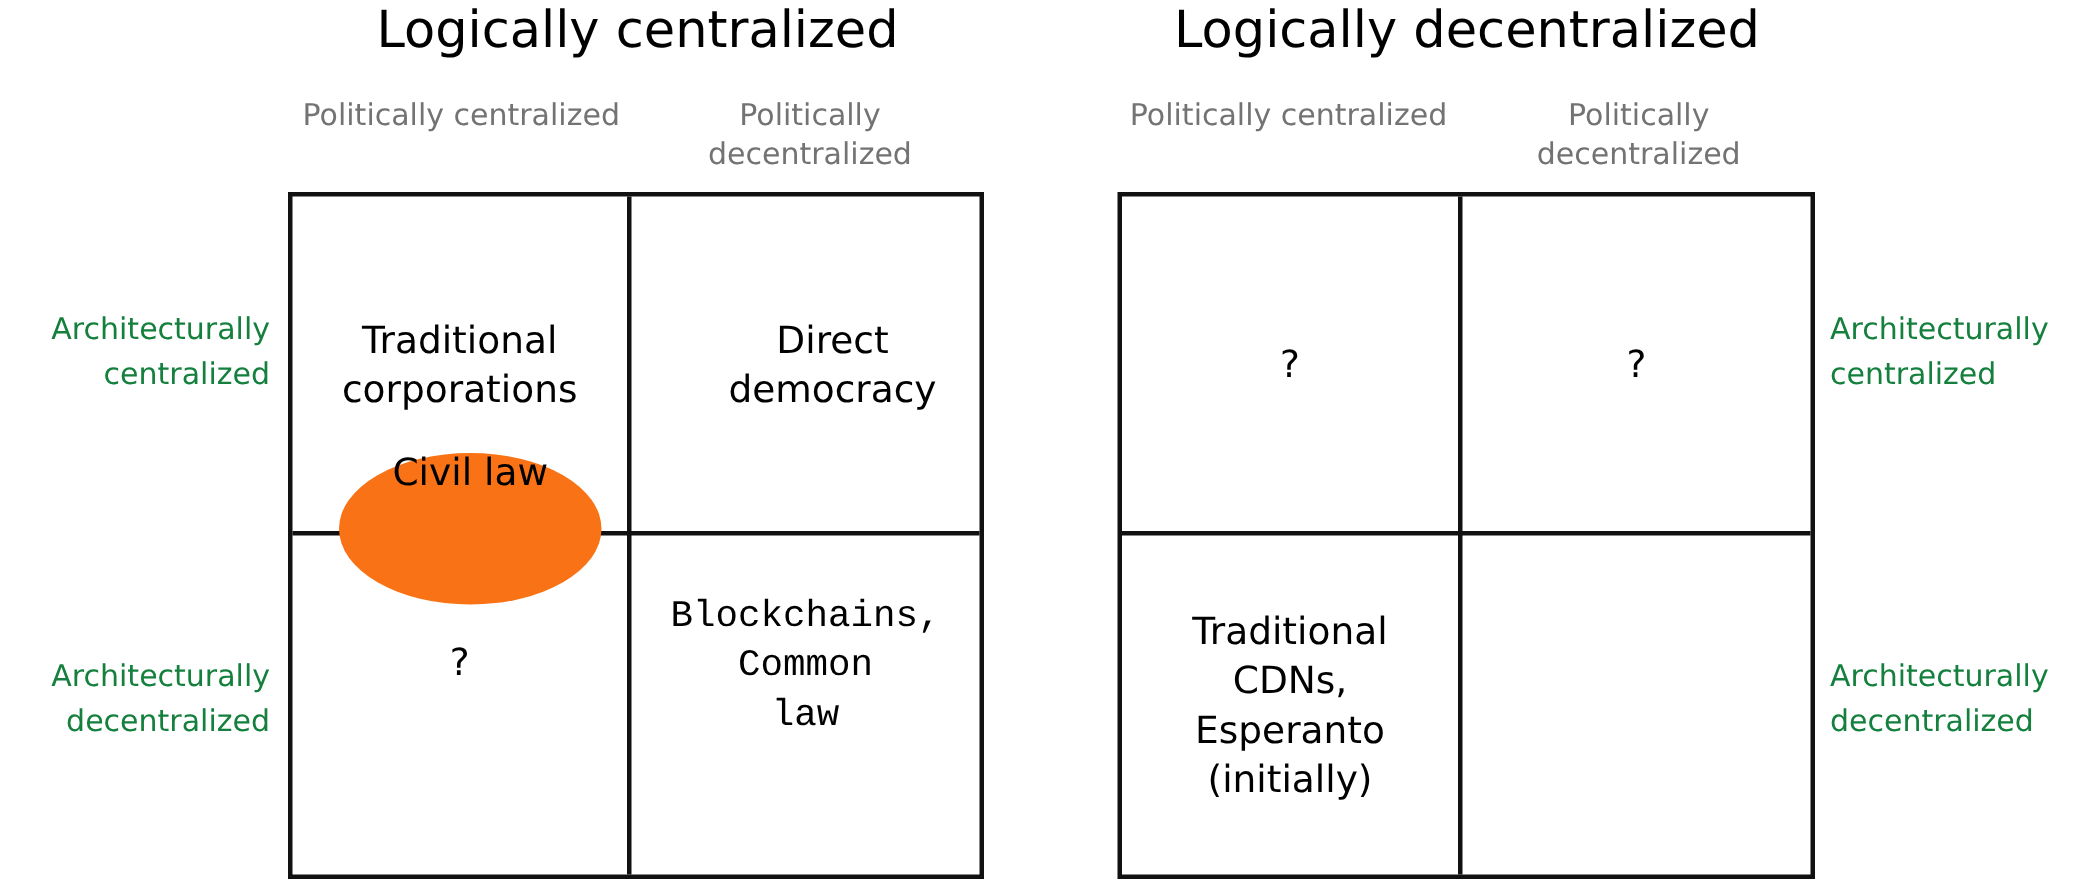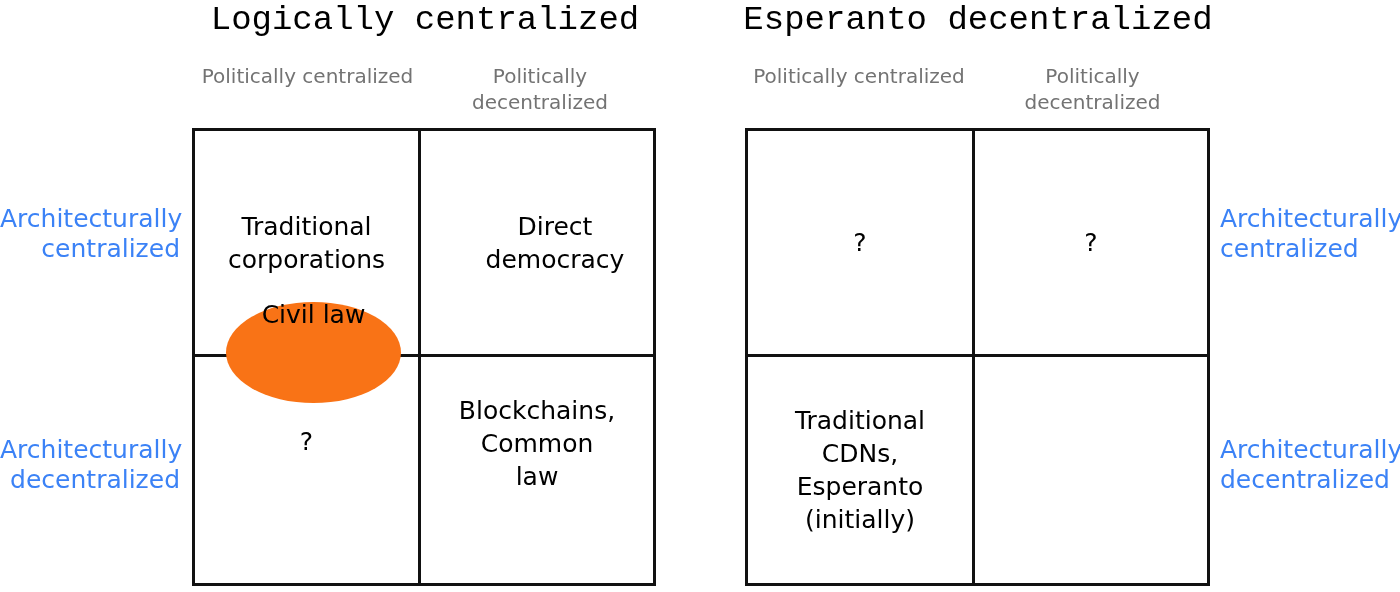--- a/index.html
+++ b/index.html
@@ -19,36 +19,35 @@
 
   .abs { position: absolute; }
 
   
   .quadrant-title {
     font-size: 34px;
     line-height: 40px;
     text-align: center;
     white-space: nowrap;
     color: #000;
-    font-family: Liberation Mono, monospace;
   }
 
   
   .col-header {
     font-size: 20px;
     line-height: 26px;
     text-align: center;
     color: #737373;
   }
 
   
   .row-label {
-    font-size: 25px;
+    font-size: 20px;
     line-height: 30px;
-    color: #3b82f6;
+    color: #15803d;
   }
   .row-label.right-align { text-align: right; }
   .row-label.left-align  { text-align: left; }
 
   
   .matrix {
     position: absolute;
     border: 3px solid #111111;
     box-sizing: border-box;
     background: #ffffff;
@@ -133,32 +132,32 @@
 
   <div class="cell v-center" style="left:226px; top:0px; width:268px; height:223px;">
     <span class="cell-text">Direct
 democracy</span>
   </div>
 
   <div class="cell v-upper" style="left:0px; top:226px; width:223px; height:226px; padding-top:68px;">
     <span class="cell-text">?</span>
   </div>
 
-  <div class="cell v-upper" style="left:226px; top:226px; width:232px; height:226px; padding-top:37px;">
+  <div class="cell v-upper" style="left:226px; top:226px; width:232px; height:226px; padding-top:37px;font-family:Liberation Mono, monospace;">
     <span class="cell-text">Blockchains,
 Common
 law</span>
   </div>
 </div>
 
 <div class="ellipse" style="left:226px; top:302px; width:175px; height:101px;">
   <span class="ellipse-text">Civil law</span>
 </div>
 
-<div class="abs quadrant-title" style="left:723px; top:0px; width:510px;">Esperanto decentralized</div>
+<div class="abs quadrant-title" style="left:723px; top:0px; width:510px;">Logically decentralized</div>
 
 <div class="abs col-header" style="left:748px; top:63px; width:222px;">Politically
 centralized</div>
 
 <div class="abs col-header" style="left:975px; top:63px; width:235px;">Politically
 decentralized</div>
 
 <div class="abs row-label left-align" style="left:1220px; top:204px; width:180px;">Architecturally
 centralized</div>
 

